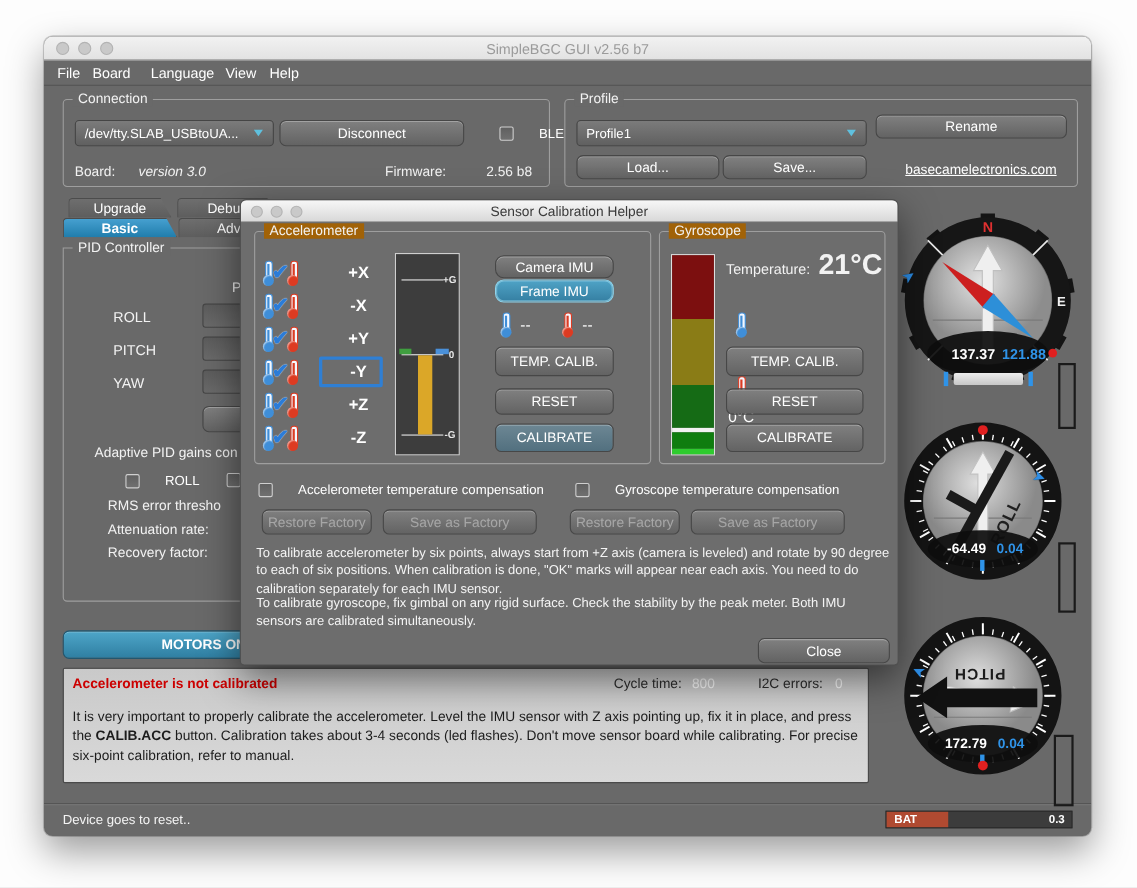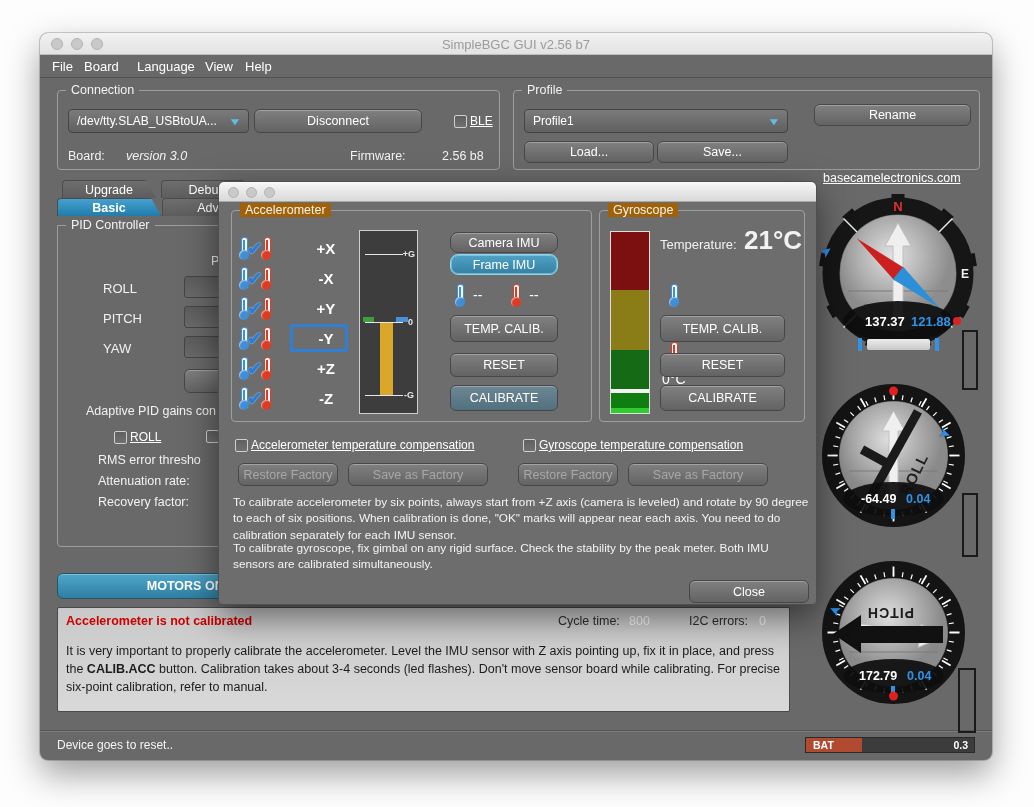--- a/index.html
+++ b/index.html
@@ -33,24 +33,24 @@
   .btn.calib { background:linear-gradient(#6d8794,#52707f); }
   .btn.disabled { color:rgba(255,255,255,.38); cursor:default; }
 
   
   .select { position:absolute; background:linear-gradient(#7b7b7b,#606060); border:1px solid #454545; border-radius:4px;
     color:#fff; font-size:12px; display:flex; align-items:center; padding:0 8px; }
   .select .chev { margin-left:auto; color:#5fc0de; font-size:10px; transform:scaleX(1.4); }
 
   .checkbox { width:13px; height:13px; border:1px solid #cfcfcf; border-radius:2px;
     background:linear-gradient(#606060,#707070); display:inline-block; flex:none; }
-  .cb-row { position:absolute; display:flex; align-items:center; gap:3px; color:#fff; font-size:12px;text-decoration:underline; }
+  .cb-row { position:absolute; display:flex; align-items:center; gap:23px; color:#fff; font-size:12px; }
 
   .lbl { position:absolute; color:#f2f2f2; font-size:12.5px; white-space:nowrap; }
-  .link { position:absolute; color:#fff; font-size:12.5px; text-decoration:underline; cursor:pointer;margin-top:24px; }
+  .link { position:absolute; color:#fff; font-size:12.5px; text-decoration:underline; cursor:pointer; }
 
   
   .tab { position:absolute; height:18px; color:#fff; font-size:12.5px; text-align:center; line-height:18px;
     background:linear-gradient(#6e6e6e,#5d5d5d); border:1px solid #4c4c4c; border-bottom:none;
     clip-path:polygon(0 0, calc(100% - 10px) 0, 100% 100%, 0 100%); border-radius:4px 4px 0 0; cursor:pointer; }
   .tab.active { background:linear-gradient(#46a0d0,#1f7cab); font-weight:bold; }
 
   
   .spin { position:absolute; background:linear-gradient(#5c5c5c,#6a6a6a); border:1px solid #454545; border-radius:3px;
     color:#fff; font-size:12px; display:flex; align-items:center; }
@@ -159,21 +159,21 @@
     <span class="lbl" style="left:292px; top:58px;">Firmware:</span>
     <span class="lbl" style="left:384px; top:58px;">2.56 b8</span>
   </div>
 
   <div class="group" style="left:473px; top:57px; width:467px; height:80px;">
     <span class="group-label">Profile</span>
     <div class="select" style="left:10px; top:18px; width:264px; height:24px;">
       <span>Profile1</span>
       <span class="chev">▼</span>
     </div>
-    <div class="btn" style="left:300px; top:13px; width:157px; height:22px;">
+    <div class="btn" style="left:282px; top:13px; width:174px; height:22px;">
       <span>Rename</span>
     </div>
     <div class="btn" style="left:10px; top:50px; width:130px; height:22px;">
       <span>Load...</span>
     </div>
     <div class="btn" style="left:143px; top:50px; width:131px; height:22px;">
       <span>Save...</span>
     </div>
     <span class="link" style="left:309px; top:56px;">basecamelectronics.com</span>
   </div>
@@ -456,20 +456,21 @@
   <div class="side-rect" style="left:918px; top:635px; height:65px; width:18px;"></div>
 </div>
 
 <div id="dialog">
   <div id="dlg-titlebar">
     <div class="dots">
       <div class="dot"></div>
       <div class="dot"></div>
       <div class="dot"></div>
     </div>
+    <div class="dlg-title">Sensor Calibration Helper</div>
   </div>
 
   <div class="group dlg-group" style="left:12px; top:28px; width:361px; height:212px;">
     <span class="group-label">Accelerometer</span>
 
     <div class="axis-row" style="top:22px;">
       <span class="therm blue">
           <span class="mercury"></span>
         </span>
       <span class="check-icon">✔</span>

